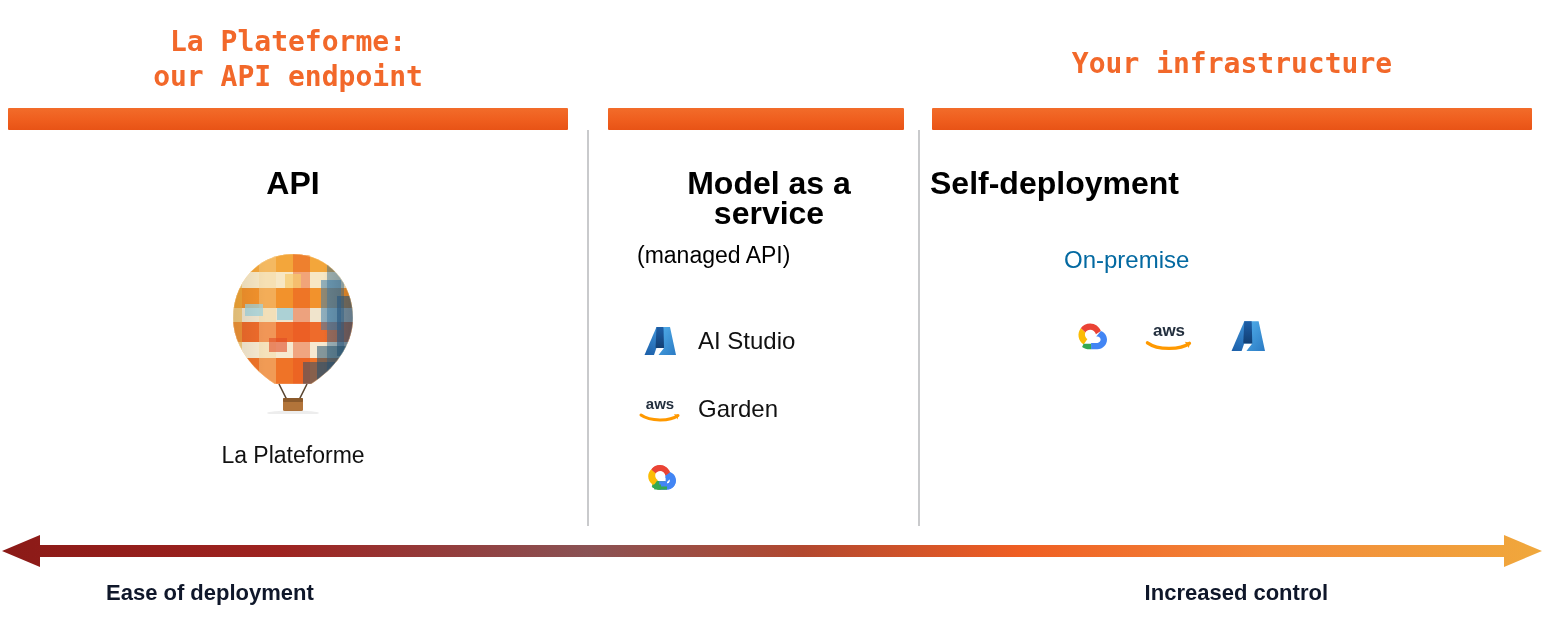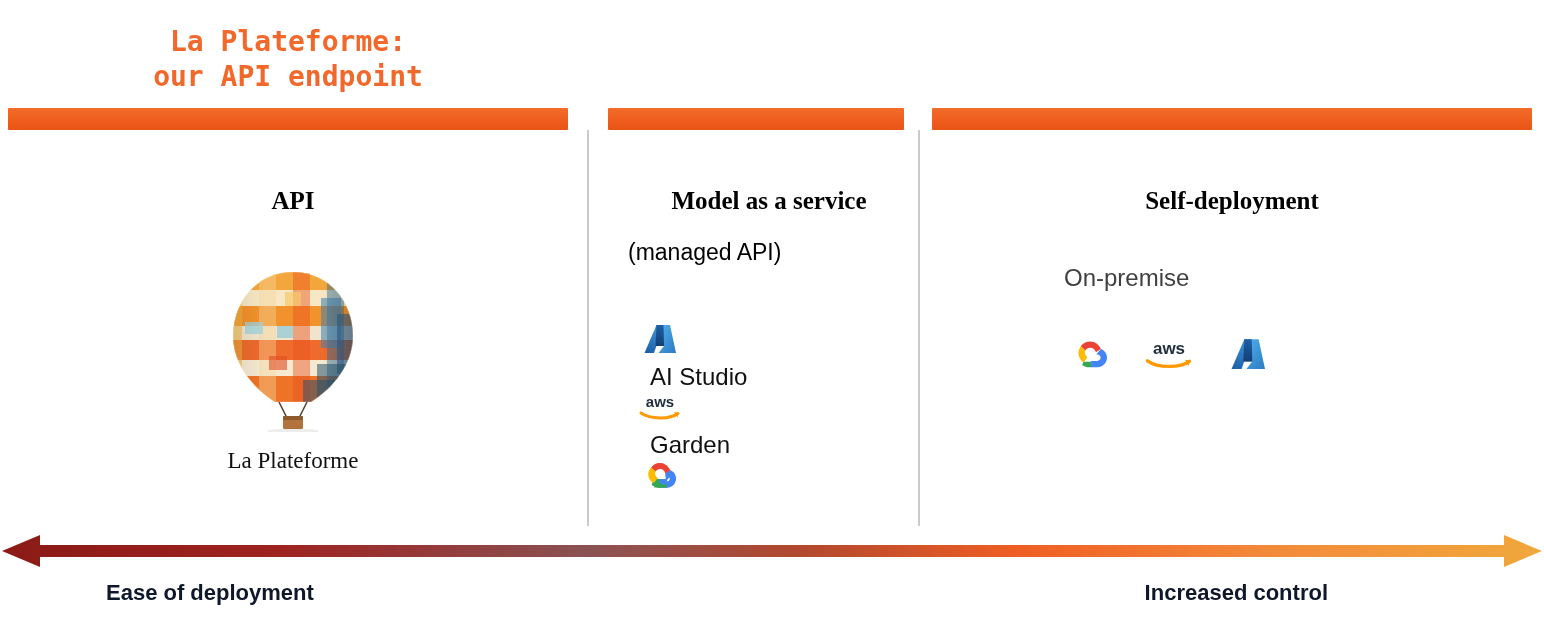--- a/index.html
+++ b/index.html
@@ -64,63 +64,63 @@
   
   .col {
     position: absolute;
     top: 130px;
   }
   #col-1 { left: 8px;   width: 570px; }
   #col-2 { left: 600px; width: 310px; }
   #col-3 { left: 930px; width: 604px; }
 
   .col-heading {
-    font-family: Liberation Serif, serif;
+    font-family: Liberation Sans, sans-serif;
     font-weight: 700;
-    font-size: 25px;
+    font-size: 32px;
     line-height: 30px;
     color: #000000;
-    margin: 18px;
+    margin: 0;
   }
   .col-subheading {
     font-family: "Liberation Sans", sans-serif;
     font-weight: 400;
     font-size: 23px;
     line-height: 30px;
     color: #000000;
-    margin: 0;
+    margin: 9px;
   }
 
   #col-1 .col-heading { text-align: center; padding-top: 38px; }
   #col-2 .col-heading { text-align: center; padding: 38px 0 0 28px; }
   #col-2 .col-subheading { text-align: left; padding: 3px 0 0 28px; }
-  #col-3 .col-heading { text-align: center; padding-top: 38px; }
+  #col-3 .col-heading { padding-top: 38px; }
 
   
   .balloon-wrap {
     margin-top: 52px;
     text-align: center;
   }
   .balloon-caption {
-    font-family: Liberation Serif, serif;
+    font-family: Liberation Sans, sans-serif;
     font-size: 23px;
     color: #111111;
     text-align: center;
-    margin-top: 12px;
+    margin-top: 24px;
   }
 
   
   .provider-list {
     margin: 48px 0 0 36px;
   }
   .provider-row {
     display: flex;
+    align-items: center;
     height: 46px;
     margin-bottom: 22px;
-    flex-direction: column;
   }
   .provider-logo {
     width: 48px;
     height: 40px;
     display: flex;
     align-items: center;
     justify-content: center;
     flex: 0 0 48px;
   }
   .provider-label {
@@ -131,21 +131,21 @@
     white-space: nowrap;
   }
 
   
   .deploy-list {
     margin: 48px 0 0 134px;
   }
   .deploy-item {
     font-family: "Liberation Sans", sans-serif;
     font-size: 24px;
-    color: #404040;
+    color: #0369a1;
     margin-bottom: 40px;
     white-space: nowrap;
   }
   .logo-strip {
     display: flex;
     align-items: center;
     gap: 30px;
     margin-left: 136px;
     margin-top: 8px;
   }
@@ -174,20 +174,21 @@
 </style>
 </head>
 <body>
 
 <div class="stage">
 
   <div class="col-title" id="title-1">La Plateforme:
 our API endpoint</div>
 
 
+  <div class="col-title" id="title-3">Your infrastructure</div>
 
   <div class="bar" id="bar-1"></div>
   <div class="bar" id="bar-2"></div>
   <div class="bar" id="bar-3"></div>
 
   <div class="divider" id="divider-1"></div>
   <div class="divider" id="divider-2"></div>
 
   <div class="col" id="col-1">
     <div class="col-heading">API</div>

